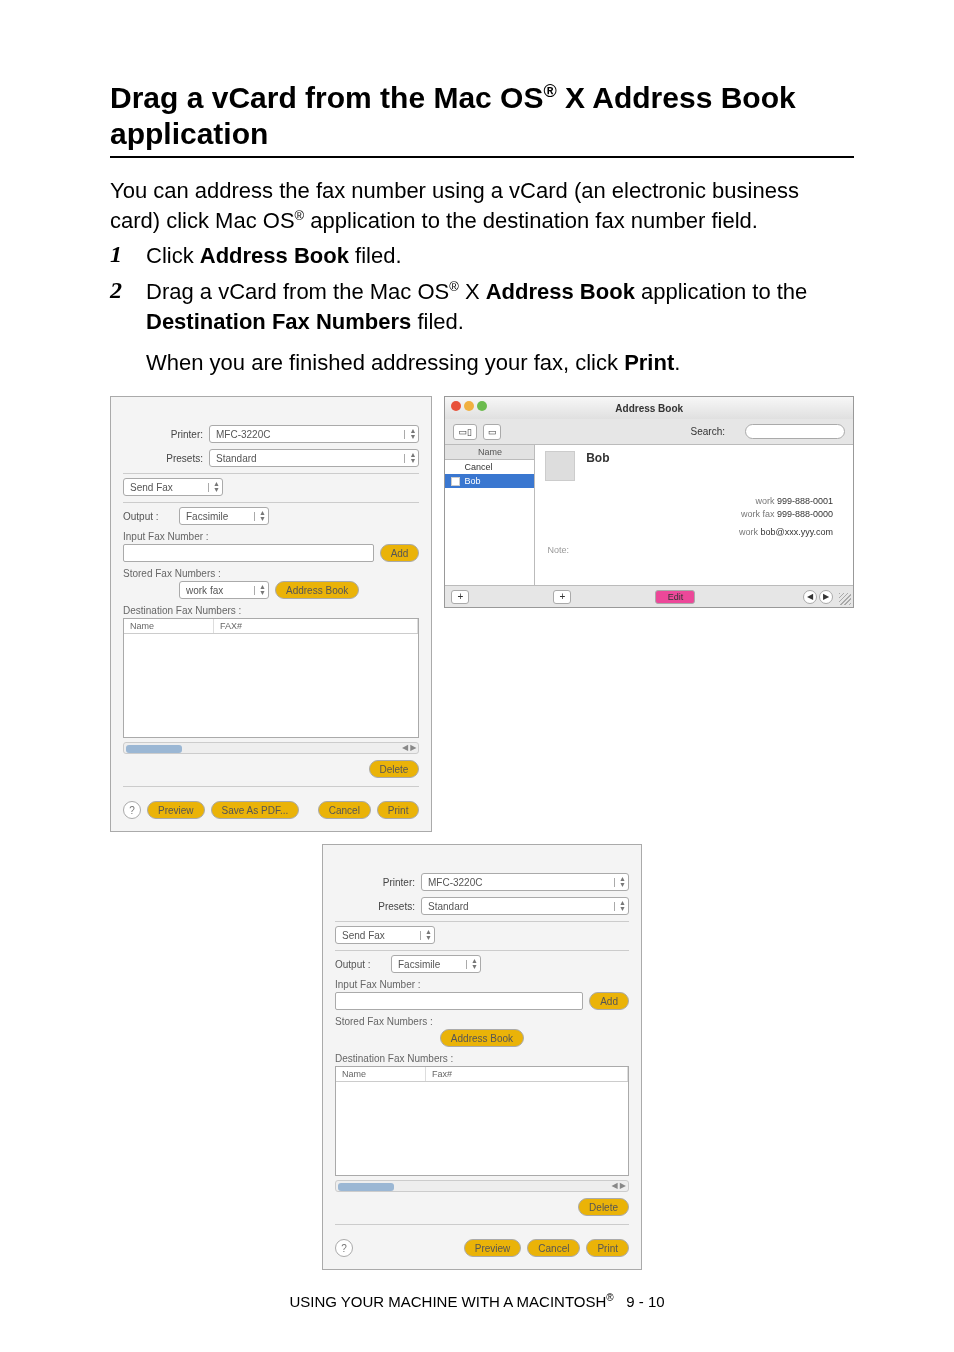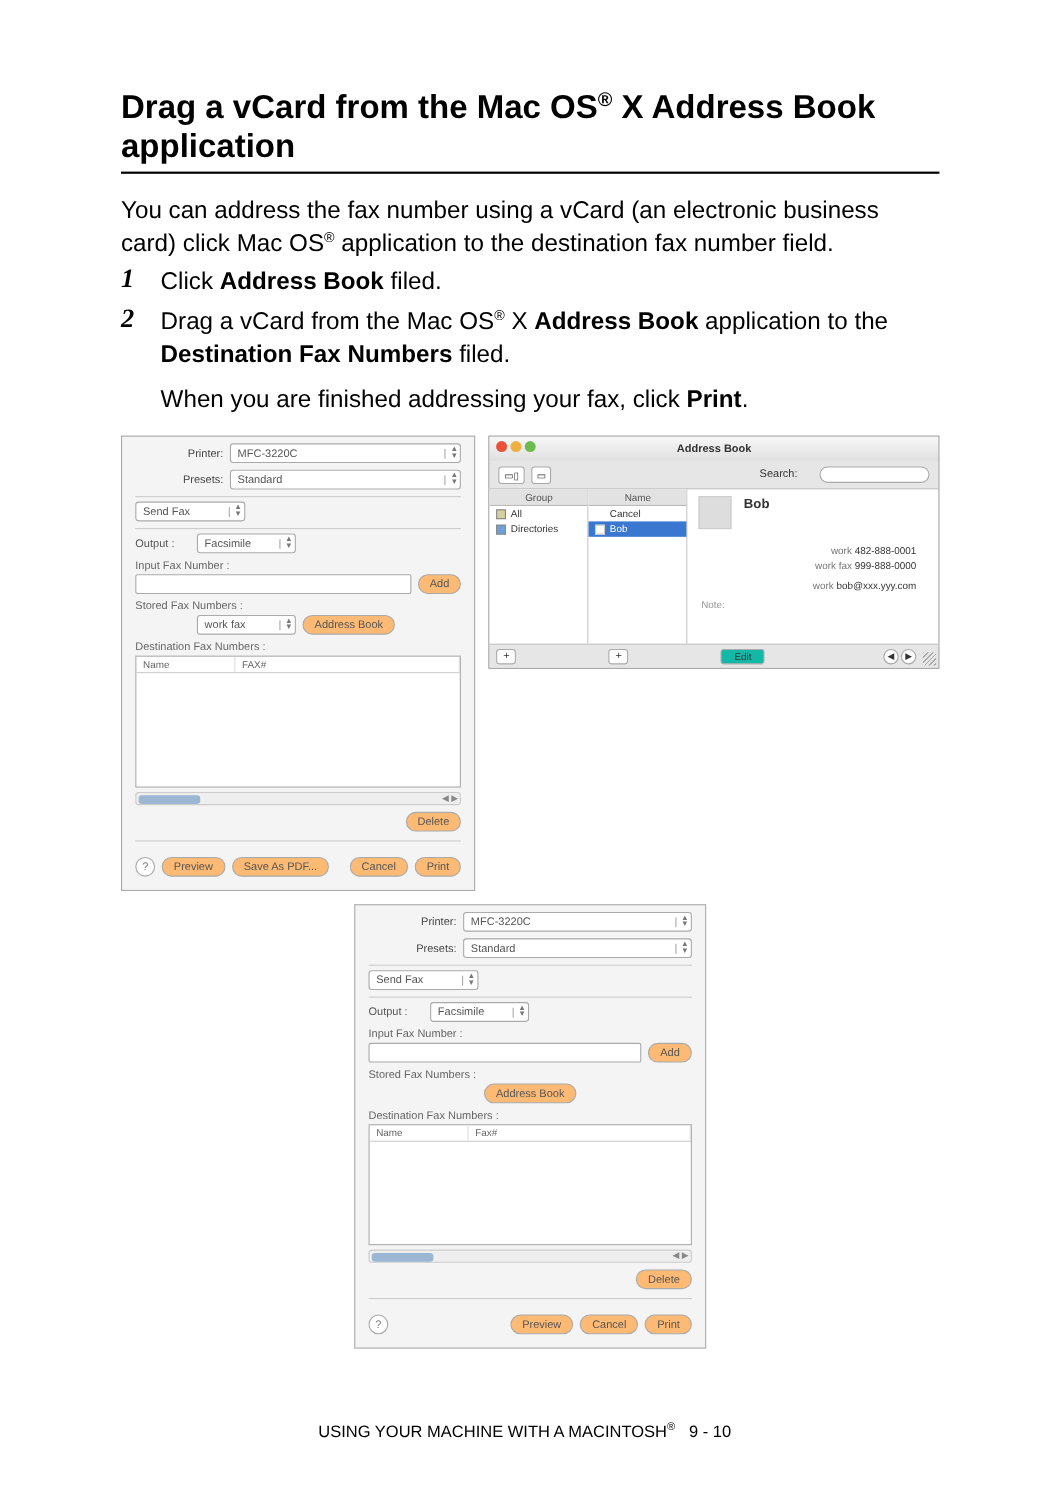--- a/index.html
+++ b/index.html
@@ -41,31 +41,31 @@
   ol.steps li .step-text sup { font-size: 13px; vertical-align: super; }
   .bold { font-weight: bold; }
 
   
   .screens-row { display: flex; gap: 12px; margin-top: 18px; align-items: flex-start; }
   .screens-row2 { display:flex; justify-content:center; margin-top:12px; }
   
   .print-dialog {
     width: 330px; border: 1px solid #aaa; background: #f4f4f4;
     font-size: 10px; color: #555;
-    padding: 6px 12px 12px 12px;
+    padding: 28px 12px 12px 12px;
   }
   .print-dialog.d2 { width:320px; }
   .pd-row { display:flex; align-items:center; margin-bottom:6px; gap:6px;}
   .pd-label { width:80px; text-align:right; font-size:10px; color:#444;}
   .pd-select { flex:1; height:18px; border:1px solid #aaa; border-radius:3px; background:#fff; display:flex; align-items:center; padding:0 6px; font-size:10px; position:relative;}
   .pd-select::after{content:"";position:absolute;right:4px;top:4px;width:9px;height:9px;border-left:1px solid #aaa;}
   .pd-select .arrows{position:absolute;right:2px;font-size:7px;line-height:6px;color:#777;}
   .pd-section-label{ font-size:10px; color:#666; margin:4px 0 2px 0;}
   .pd-input{height:18px;border:1px solid #aaa;border-radius:2px;background:#fff;}
-  .pd-btn{display:inline-flex;align-items:center;justify-content:center;height:18px;padding:0 10px;border:1px solid #aaa;border-radius:9px;background:#fdba74;font-size:10px;color:#555;}
+  .pd-btn{display:inline-flex;align-items:center;justify-content:center;height:18px;padding:0 10px;border:1px solid #aaa;border-radius:9px;background:#eab308;font-size:10px;color:#555;}
   .pd-table{border:1px solid #aaa;background:#fff;height:120px;}
   .pd-table-hdr{display:flex;border-bottom:1px solid #ccc;font-size:9px;color:#666;}
   .pd-table-hdr div{padding:2px 6px;border-right:1px solid #ddd;}
   .pd-scroll{height:12px;border:1px solid #ccc;border-radius:3px;background:#eee;margin-top:4px;position:relative;}
   .pd-scroll .thumb{position:absolute;left:2px;top:2px;height:8px;width:56px;background:#9bb7d4;border-radius:3px;}
   .pd-scroll .arrows{position:absolute;right:2px;top:0;font-size:8px;color:#888;}
   .pd-bottom{display:flex;justify-content:space-between;align-items:center;margin-top:14px;}
   .pd-help{width:18px;height:18px;border:1px solid #aaa;border-radius:50%;display:flex;align-items:center;justify-content:center;font-size:10px;color:#777;background:#fff;}
 
   .addr-book{
@@ -89,21 +89,21 @@
   .ab-square{width:9px;height:9px;border:1px solid #888;background:#d7cfa0;display:inline-block;}
   .ab-square.blue{background:#6fa0d8;}
   .ab-card{padding:6px 10px;}
   .ab-avatar{width:30px;height:30px;background:#ddd;border:1px solid #ccc;display:inline-block;vertical-align:top;}
   .ab-name{display:inline-block;font-weight:bold;font-size:12px;margin-left:8px;}
   .ab-details{margin-top:14px;font-size:9px;color:#333;line-height:1.4;text-align:right;padding-right:10px;}
   .ab-details .lbl{color:#777;}
   .ab-note{font-size:9px;color:#999;margin-top:6px;padding-left:2px;}
   .ab-footer{display:flex;align-items:center;height:22px;border-top:1px solid #bbb;background:#e6e6e6;}
   .ab-plus{width:18px;height:14px;border:1px solid #aaa;border-radius:3px;background:#fff;margin:0 6px;display:flex;align-items:center;justify-content:center;font-size:10px;}
-  .ab-edit{width:40px;height:14px;border:1px solid #aaa;border-radius:3px;background:#14b8a6;margin-left:6px;display:flex;align-items:center;justify-content:center;font-size:9px;}
+  .ab-edit{width:40px;height:14px;border:1px solid #aaa;border-radius:3px;background:#ec4899;margin-left:6px;display:flex;align-items:center;justify-content:center;font-size:9px;}
   .ab-nav{margin-left:auto;display:flex;gap:2px;margin-right:6px;}
   .ab-nav span{width:14px;height:14px;border:1px solid #aaa;border-radius:50%;background:#fff;display:flex;align-items:center;justify-content:center;font-size:8px;}
   .ab-resize{width:12px;height:12px;align-self:flex-end;background:repeating-linear-gradient(135deg,#aaa 0 1px,transparent 1px 3px);margin:0 2px 2px 0;}
 
   .footer-line{
     position:absolute; bottom:42px; left:0; right:0;
     text-align:center; font-size:15px; color:#000;
   }
   .footer-line sup{font-size:10px;vertical-align:super;}
   .footer-line .pg{font-weight:normal;}
@@ -223,48 +223,37 @@
     </div>
     <div class="ab-toolbar">
       <div class="ab-tool-btn">▭▯</div>
       <div class="ab-tool-btn">▭</div>
       <div class="ab-search">
         <span>Search:</span>
         <div class="ab-search-input"></div>
       </div>
     </div>
     <div class="ab-cols">
-      <div class="ab-col ab-col1">
-        <div class="ab-col-hdr">Group</div>
-        <div class="ab-item">
-            <span class="ab-square"></span>
-            <span>All</span>
-          </div>
-        <div class="ab-item">
-            <span class="ab-square blue"></span>
-            <span>Directories</span>
-          </div>
-      </div>
       <div class="ab-col ab-col2">
         <div class="ab-col-hdr">Name</div>
         <div class="ab-item">
             <span style="width:9px;height:9px;display:inline-block;"></span>
             <span>Cancel</span>
           </div>
         <div class="ab-item sel">
             <span style="width:9px;height:9px;display:inline-block;background:#fff;border:1px solid #ccc;"></span>
             <span>Bob</span>
           </div>
       </div>
       <div class="ab-col ab-col3" style="border-right:none;">
         <div class="ab-card">
           <span class="ab-avatar"></span>
           <span class="ab-name">Bob</span>
           <div class="ab-details">
-            <div><span class="lbl">work</span> <span>482-888-0001</span></div>
+            <div><span class="lbl">work</span> <span>999-888-0001</span></div>
             <div><span class="lbl">work fax</span> <span>999-888-0000</span></div>
             <div style="margin-top:6px;"><span class="lbl">work</span> <span>bob@xxx.yyy.com</span></div>
           </div>
           <div class="ab-note">Note:</div>
         </div>
       </div>
     </div>
     <div class="ab-footer">
       <div class="ab-plus">+</div>
       <div style="width:72px;"></div>

